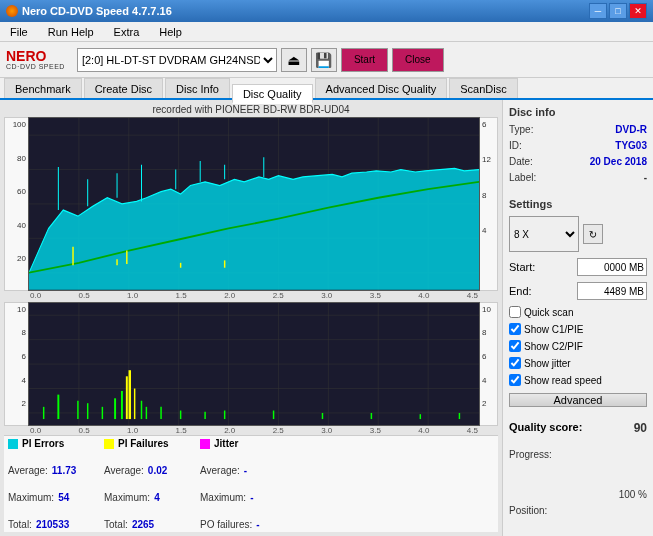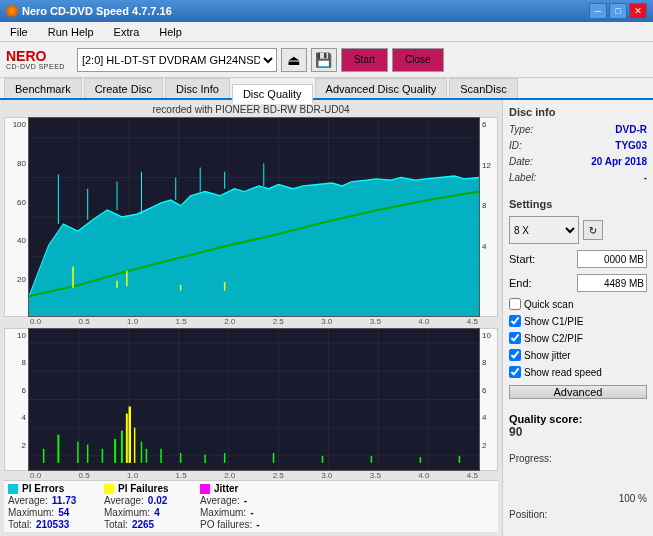--- a/index.html
+++ b/index.html
@@ -181,21 +181,21 @@
     .legend-area {
       display: flex;
       padding: 2px 4px;
       gap: 16px;
       background: #f8f8f8;
       border-top: 1px solid #ccc;
     }
     .legend-group {
       display: flex;
       flex-direction: column;
-      gap: 1px;
+      gap: 16px;
       min-width: 80px;
     }
     .legend-title {
       display: flex;
       align-items: center;
       gap: 4px;
       font-size: 10px;
       font-weight: bold;
     }
     .legend-dot {
@@ -229,33 +229,33 @@
       color: #333;
       margin-bottom: 2px;
     }
 
     .info-row {
       display: flex;
       justify-content: space-between;
       font-size: 10px;
       margin-bottom: 1px;
     }
-    .info-label { color: #333; font-style: italic; }
+    .info-label { color: #333; }
     .info-value { color: #0000cc; font-weight: bold; }
     .info-value.dark { color: #333; }
 
     .settings-row {
       display: flex;
       align-items: center;
       gap: 4px;
       margin-bottom: 2px;
     }
     .speed-select {
       width: 70px;
-      height: 28px;
+      height: 36px;
       font-size: 10px;
       border: 1px solid #999;
     }
     .refresh-btn {
       width: 20px;
       height: 20px;
       border: 1px solid #999;
       background: #e8e8e8;
       cursor: pointer;
       font-size: 10px;
@@ -308,21 +308,20 @@
       height: 1px;
       background: #ccc;
       margin: 3px 0;
     }
 
     .quality-row {
       display: flex;
       justify-content: space-between;
       font-size: 11px;
       font-weight: bold;
-      flex-direction: column;
     }
     .quality-value {
       color: #333;
       font-size: 12px;
       font-weight: bold;
     }
 
     .progress-row {
       display: flex;
       justify-content: space-between;
@@ -606,21 +605,21 @@
     <div class="info-row">
       <span class="info-label">Type:</span>
       <span class="info-value">DVD-R</span>
     </div>
     <div class="info-row">
       <span class="info-label">ID:</span>
       <span class="info-value">TYG03</span>
     </div>
     <div class="info-row">
       <span class="info-label">Date:</span>
-      <span class="info-value">20 Apr 2018</span>
+      <span class="info-value">20 Dec 2018</span>
     </div>
     <div class="info-row">
       <span class="info-label">Label:</span>
       <span class="info-value dark">-</span>
     </div>
 
     <div class="divider"></div>
 
     <div class="panel-section-title">Settings</div>
     <div class="settings-row">

